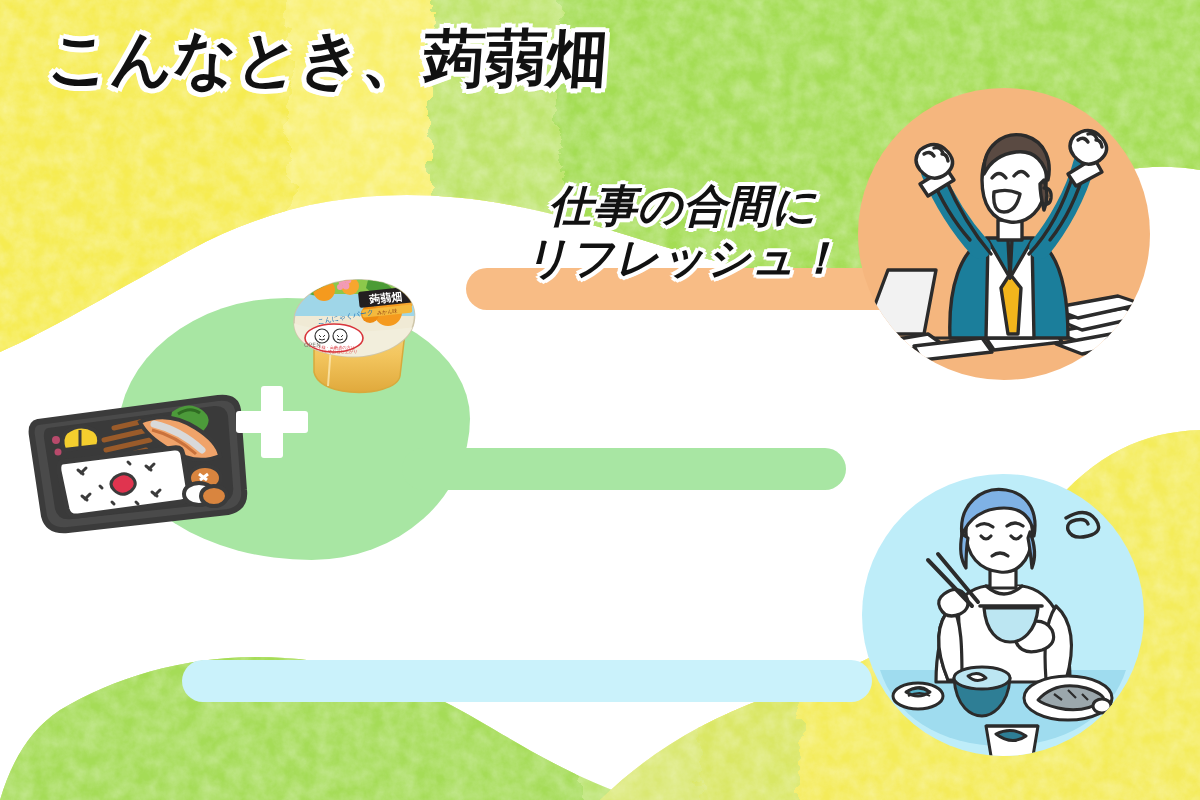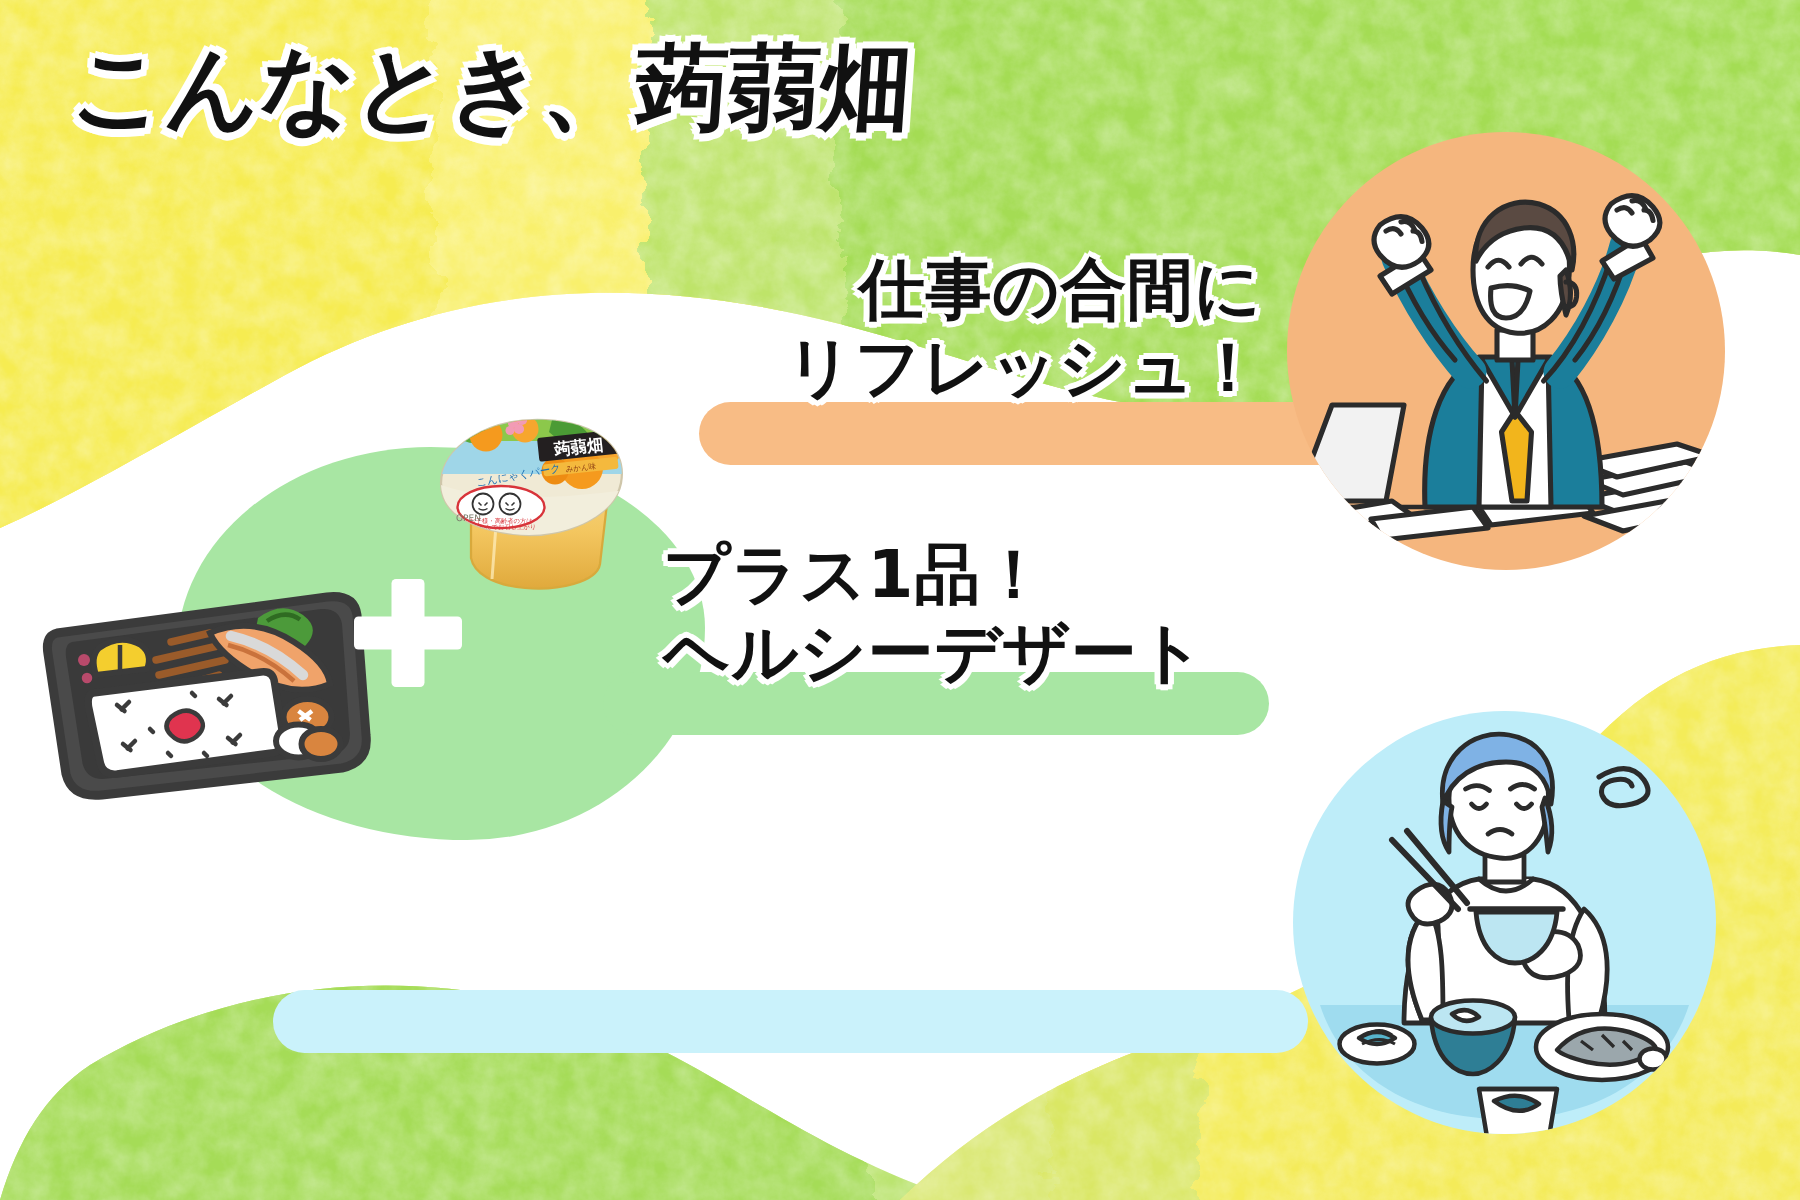--- a/index.html
+++ b/index.html
@@ -43,21 +43,21 @@
   }
   .title {
     left:48px; top:22px; font-size:62px; letter-spacing:-0.01em;
     transform:skewX(-4deg);
     text-shadow:
       -4px -4px 0 #fff, 0 -4px 0 #fff, 4px -4px 0 #fff,
       -4px 0 0 #fff,                   4px 0 0 #fff,
       -4px 4px 0 #fff, 0 4px 0 #fff,   4px 4px 0 #fff,
       -5px 0 0 #fff, 5px 0 0 #fff, 0 5px 0 #fff, 0 -5px 0 #fff;
   }
-  .cap-work  { left:524px; top:168px; font-size:44px; text-align:right; }
+  .cap-work  { left:524px; top:180px; font-size:44px; text-align:center;font-style:italic; }
   .cap-plus  { left:442px; top:358px; font-size:44px; text-align:left; }
   .cap-appet { left:222px; top:560px; font-size:44px; text-align:left; }
 
   
   .circle-illu { position:absolute; border-radius:50%; overflow:hidden; }
   .circle-work  { left:858px; top:88px;  width:292px; height:292px; background:#F5B67E; }
   .circle-appet { left:862px; top:474px; width:282px; height:282px; background:#BEEDF9; }
 
   .illu-svg { position:absolute; inset:0; width:100%; height:100%; }
 
@@ -404,17 +404,15 @@
         <ellipse cx="240" cy="232" rx="9" ry="7" fill="#FFFFFF"></ellipse>
       </g>
     </svg>
   </div>
 
   <div class="txt title">こんなとき、蒟蒻畑</div>
 
   <div class="txt cap-work">仕事の合間に
 リフレッシュ！</div>
 
-  <div class="txt cap-plus">プラス1品！
-ヘルシーデザート</div>
 
 
 </div>
 
 </body></html>

